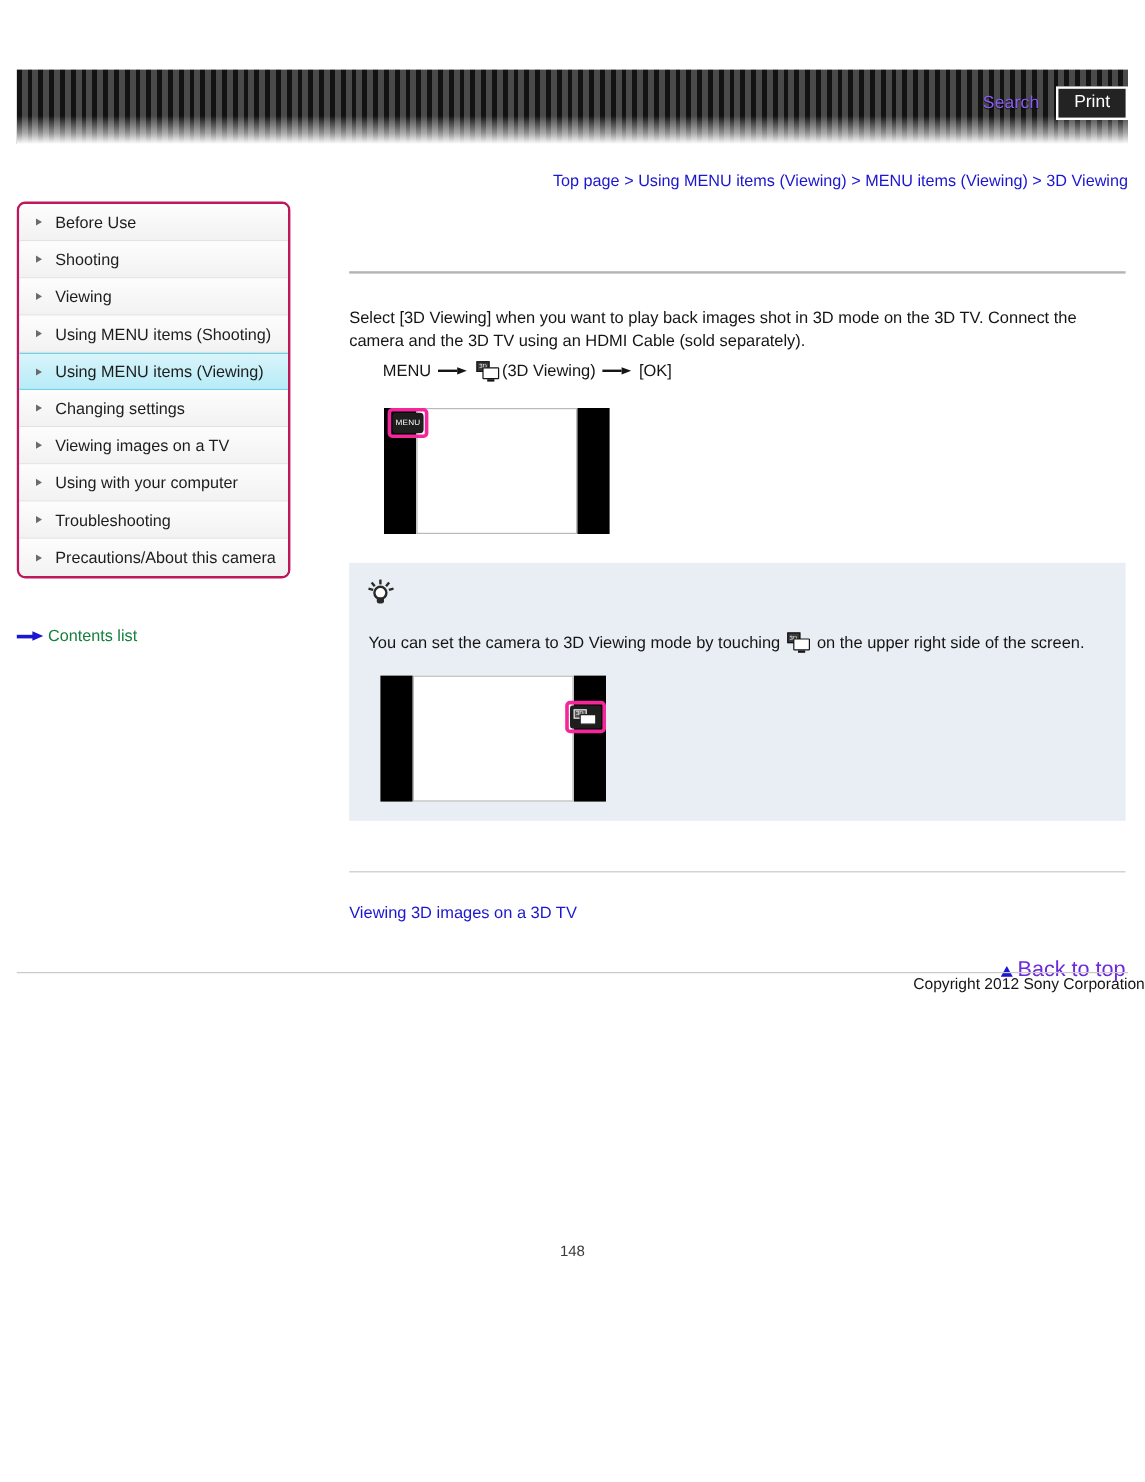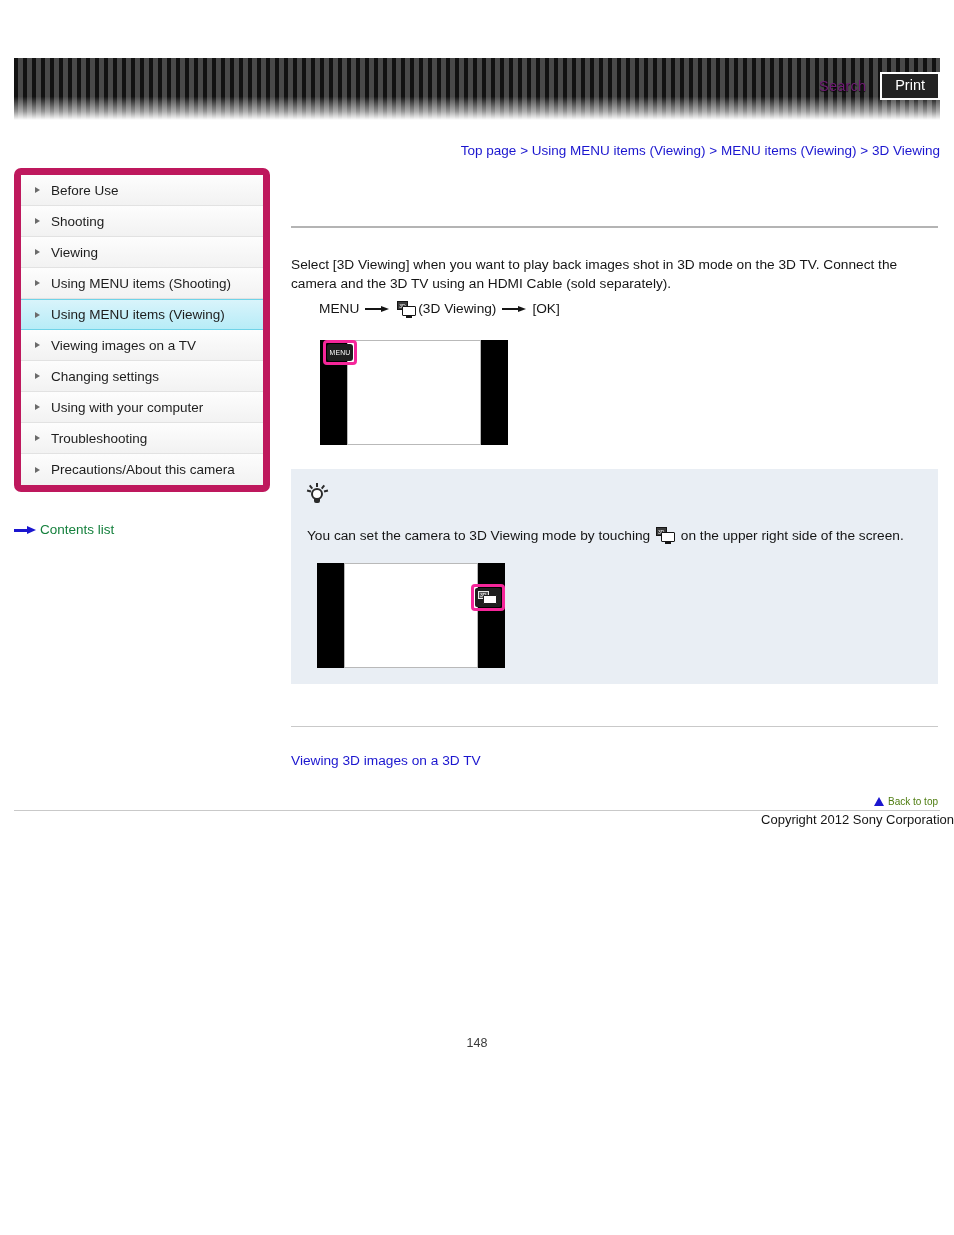--- a/index.html
+++ b/index.html
@@ -38,21 +38,21 @@
     right: 14px;
     top: 58px;
     width: 200px;
     height: 56px;
     display: flex;
     align-items: center;
     justify-content: flex-end;
     gap: 14px;
   }
   .search-link {
-    color: #701a75;
+    color: #8b5cf6;
     font-size: 14.5px;
     letter-spacing: .2px;
     text-shadow: 0 1px 1px rgba(0,0,0,.8);
     cursor: pointer;
   }
   .print-button {
     color: #ffffff;
     font-size: 14.5px;
     border: 2px solid #ffffff;
     background: #232323;
@@ -71,22 +71,22 @@
     white-space: nowrap;
   }
   .breadcrumb .crumb { cursor: pointer; }
   .breadcrumb .sep { color: #1b16cf; }
 
   
   .sidebar {
     position: absolute;
     left: 14px;
     top: 168px;
-    width: 256px;
-    border: 7px solid #be185d;
+    width: 228px;
+    border: 2px solid #be185d;
     border-radius: 7px;
     background: #fafafa;
     overflow: hidden;
     box-sizing: border-box;
   }
   .side-item {
     height: 31px;
     display: flex;
     align-items: center;
     padding-left: 14px;
@@ -403,22 +403,22 @@
   .related-link {
     margin-top: 26px;
     font-size: 13.7px;
     color: #1b16cf;
     cursor: pointer;
     display: inline-block;
   }
   .back-top {
     margin-top: 27px;
     text-align: right;
-    font-size: 10px;
-    color: #4d7c0f;
+    font-size: 18px;
+    color: #6d28d9;
     cursor: pointer;
   }
   .back-tri {
     display: inline-block;
     width: 0; height: 0;
     border-bottom: 9px solid #1b16cf;
     border-left: 5.5px solid transparent;
     border-right: 5.5px solid transparent;
     margin-right: 4px;
     vertical-align: -1px;
@@ -485,25 +485,25 @@
   <div class="side-item">
     <span class="side-arrow"></span>
     <span>Using MENU items (Shooting)</span>
   </div>
   <div class="side-item active">
     <span class="side-arrow"></span>
     <span>Using MENU items (Viewing)</span>
   </div>
   <div class="side-item">
     <span class="side-arrow"></span>
+    <span>Changing settings</span>
+  </div>
+  <div class="side-item">
+    <span class="side-arrow"></span>
     <span>Viewing images on a TV</span>
-  </div>
-  <div class="side-item">
-    <span class="side-arrow"></span>
-    <span>Changing settings</span>
   </div>
   <div class="side-item">
     <span class="side-arrow"></span>
     <span>Using with your computer</span>
   </div>
   <div class="side-item">
     <span class="side-arrow"></span>
     <span>Troubleshooting</span>
   </div>
   <div class="side-item">

